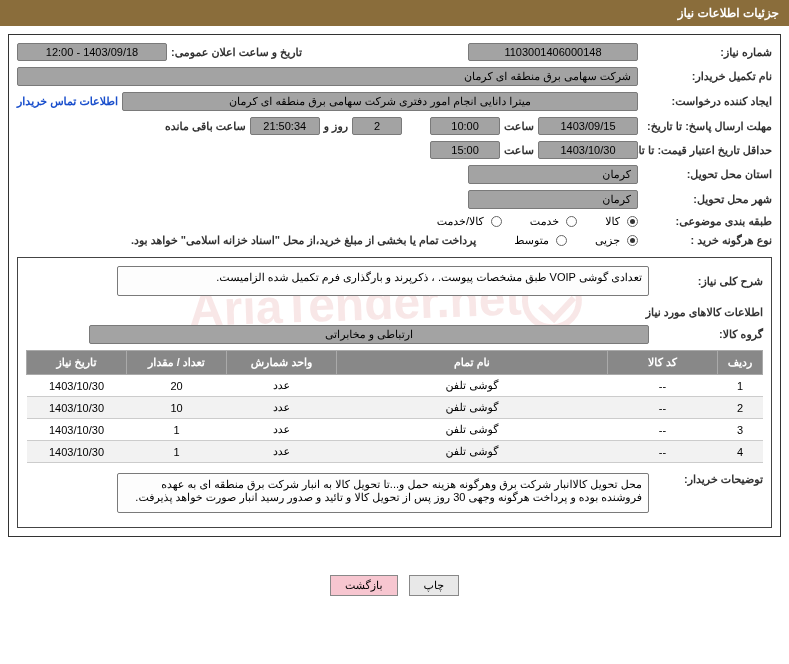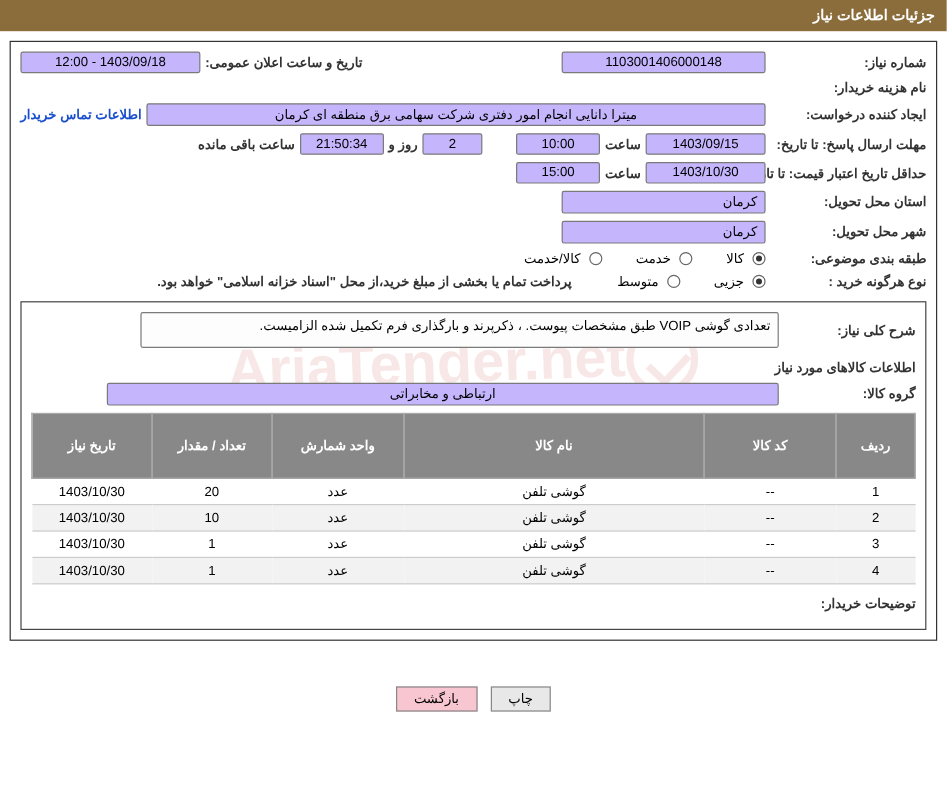--- a/index.html
+++ b/index.html
@@ -1,28 +1,28 @@
 <!DOCTYPE html>
 <html dir="rtl"><head>
 <meta charset="utf-8">
 <style>
 * { box-sizing: border-box; margin: 0; padding: 0; }
 body { font-family: Tahoma, Arial, sans-serif; font-size: 11px; background: #fff; direction: rtl; width: 789px; }
 .header-bar { background: #8a6d3b; color: #fff; padding: 6px 10px; font-weight: bold; font-size: 12px; }
 .outer { border: 1px solid #333; margin: 8px; padding: 8px; position: relative; }
 .row { display: flex; align-items: center; margin-bottom: 6px; gap: 4px; }
 .label { color: #333; font-weight: bold; white-space: nowrap; }
-.value-box { border: 1px solid #7a7a7a; border-radius: 2px; padding: 2px 6px; background: #c4b5fd; min-height: 18px; display: inline-block; text-align: center; }
+.value-box { border: 1px solid #7a7a7a; border-radius: 2px; padding: 2px 6px; background: #a3a3a3; min-height: 18px; display: inline-block; text-align: center; }
 .link { color: #1a4fcc; cursor: pointer; font-weight: bold; }
 .inner-box { border: 1px solid #444; padding: 8px; margin-top: 10px; position: relative; }
 .section-title { color: #333; font-weight: bold; margin: 10px 0 6px 0; }
 .textarea-box { border: 1px solid #7a7a7a; border-radius: 2px; padding: 4px 6px; background: #fdfdfd; min-height: 30px; width: 532px; }
 .wide-box { width: 560px; }
 table.items { width: 100%; border-collapse: collapse; margin-top: 6px; }
-table.items th { background: #888; color: #fff; padding: 20px; font-size: 11px; border: 1px solid #aaa; font-weight: bold; }
+table.items th { background: #888; color: #fff; padding: 5px; font-size: 11px; border: 1px solid #aaa; font-weight: bold; }
 table.items td { padding: 4px; border-bottom: 1px solid #ccc; text-align: center; }
 table.items tr:nth-child(even) td { background: #f2f2f2; }
 .radio { width: 11px; height: 11px; border: 1px solid #666; border-radius: 50%; display: inline-block; vertical-align: middle; margin-left: 3px; position: relative; }
 .radio.checked::after { content: ""; width: 5px; height: 5px; background: #333; border-radius: 50%; position: absolute; top: 2px; left: 2px; }
 .buttons { text-align: center; margin: 12px 0; }
 .btn { border: 1px solid #888; padding: 3px 14px; margin: 0 4px; cursor: pointer; font-family: inherit; font-size: 11px; }
 .btn-print { background: #e8e8e8; margin-top: 26px; }
 .btn-back { background: #f7c6d0; }
 .watermark { position: absolute; top: 240px; left: 180px; font-size: 48px; color: rgba(200,60,60,0.12); font-weight: bold; pointer-events: none; z-index: 0; transform: rotate(-2deg); }
 .wm-icon { display:inline-block; width:60px; height:60px; border:6px solid rgba(200,60,60,0.12); border-radius:50%; vertical-align:middle; position:relative; margin-right:8px;}
@@ -42,21 +42,22 @@
 
 <div class="row">
   <span class="label" style="width:130px">شماره نیاز:</span>
   <span class="value-box" style="width:170px">1103001406000148</span>
   <span style="flex:1"></span>
   <span class="label">تاریخ و ساعت اعلان عمومی:</span>
   <span class="value-box" style="width:150px">1403/09/18 - 12:00</span>
 </div>
 
 <div class="row">
-  <span class="label" style="width:130px">نام هزینه خریدار:</span>
+  <span class="label" style="width:130px">نام تکمیل خریدار:</span>
+  <span class="value-box" style="flex:1; text-align:right">شرکت سهامی برق منطقه ای کرمان</span>
 </div>
 
 <div class="row">
   <span class="label" style="width:130px">ایجاد کننده درخواست:</span>
   <span class="value-box" style="flex:1; text-align:center">میترا دانایی انجام امور دفتری شرکت سهامی برق منطقه ای کرمان</span>
   <span class="link">اطلاعات تماس خریدار</span>
 </div>
 
 <div class="row">
   <span class="label" style="width:130px">مهلت ارسال پاسخ: تا تاریخ:</span>
@@ -122,21 +123,21 @@
 <div class="row">
   <span class="label" style="width:110px">گروه کالا:</span>
   <span class="value-box wide-box" style="text-align:center">ارتباطی و مخابراتی</span>
 </div>
 
 <table class="items">
   <thead>
     <tr>
       <th style="width:45px">ردیف</th>
       <th style="width:110px">کد کالا</th>
-      <th>نام کالا</th>
+      <th>نام تمام</th>
       <th style="width:110px">واحد شمارش</th>
       <th style="width:100px">تعداد / مقدار</th>
       <th style="width:100px">تاریخ نیاز</th>
     </tr>
   </thead>
   <tbody id="items-body">
             <tr>
               <td>1</td>
               <td>--</td>
               <td>گوشی تلفن</td>
@@ -166,20 +167,21 @@
               <td>گوشی تلفن</td>
               <td>عدد</td>
               <td>1</td>
               <td>1403/10/30</td>
             </tr>
           </tbody>
 </table>
 
 <div class="row" style="margin-top:10px; align-items:flex-start">
   <span class="label" style="width:110px">توضیحات خریدار:</span>
+  <div class="textarea-box" style="min-height:40px">محل تحویل کالاانبار شرکت برق وهرگونه هزینه حمل و...تا تحویل کالا به انبار شرکت برق منطقه ای به عهده فروشنده بوده و پرداخت هرگونه وجهی 30 روز پس از تحویل کالا و تائید و صدور رسید انبار صورت خواهد پذیرفت.</div>
 </div>
 
 </div>
 
 </div>
 </div>
 
 <div class="buttons">
   <button class="btn btn-print">چاپ</button>
   <button class="btn btn-back">بازگشت</button>

